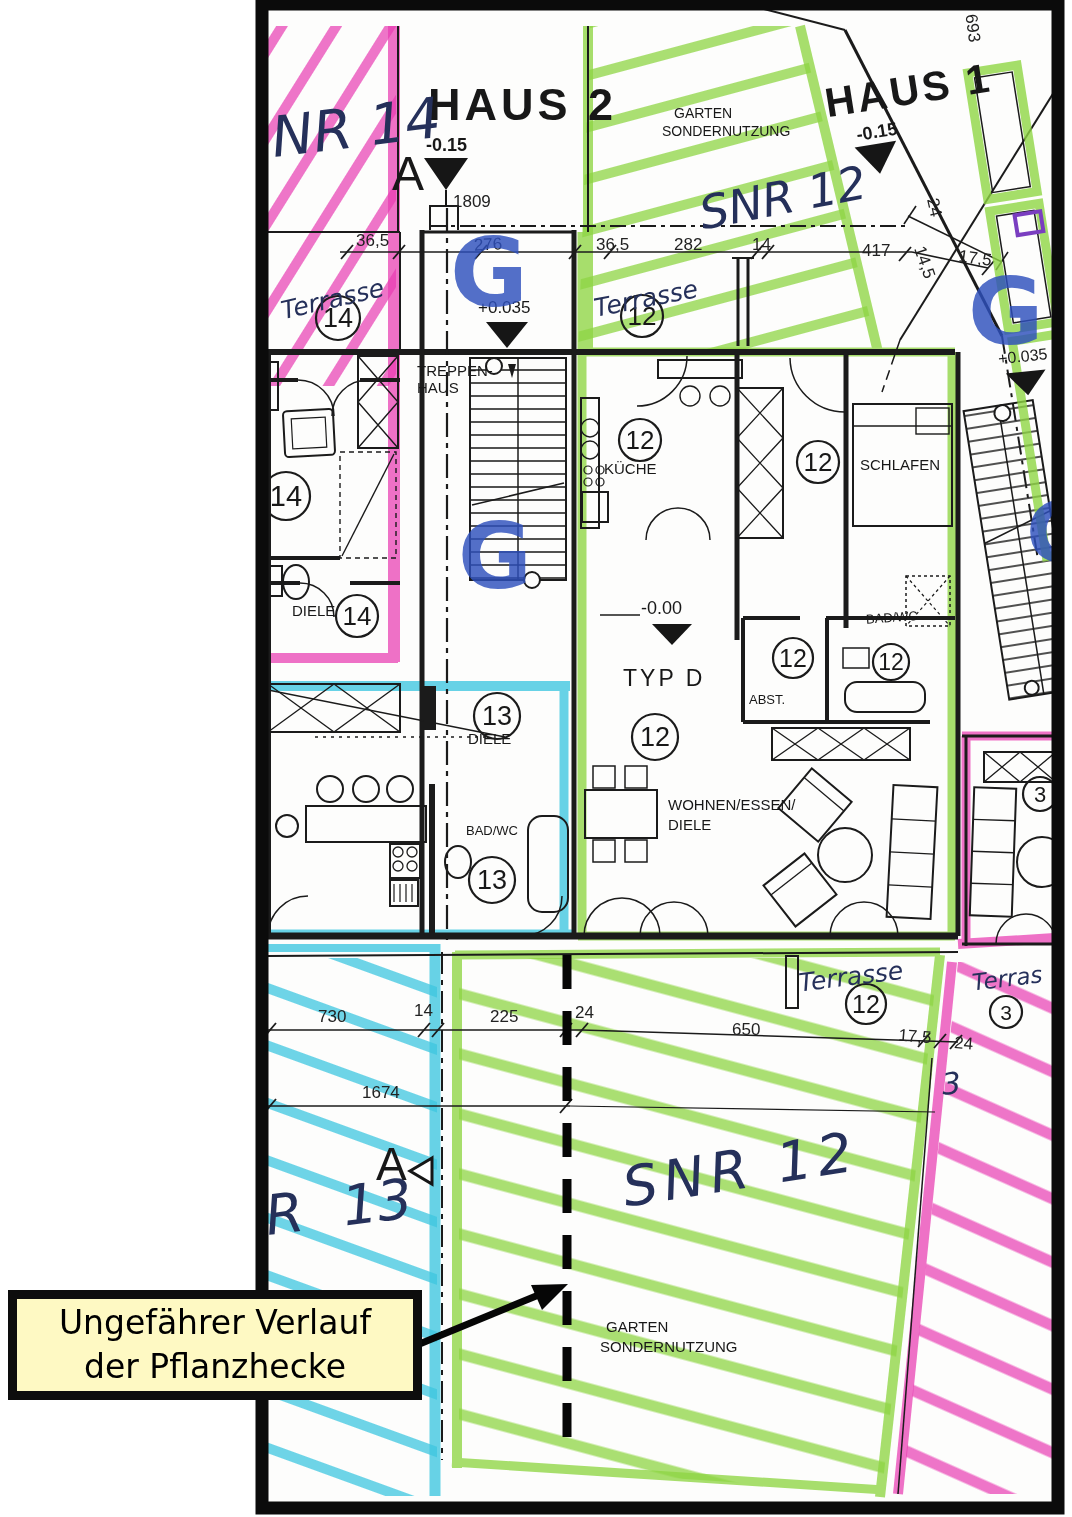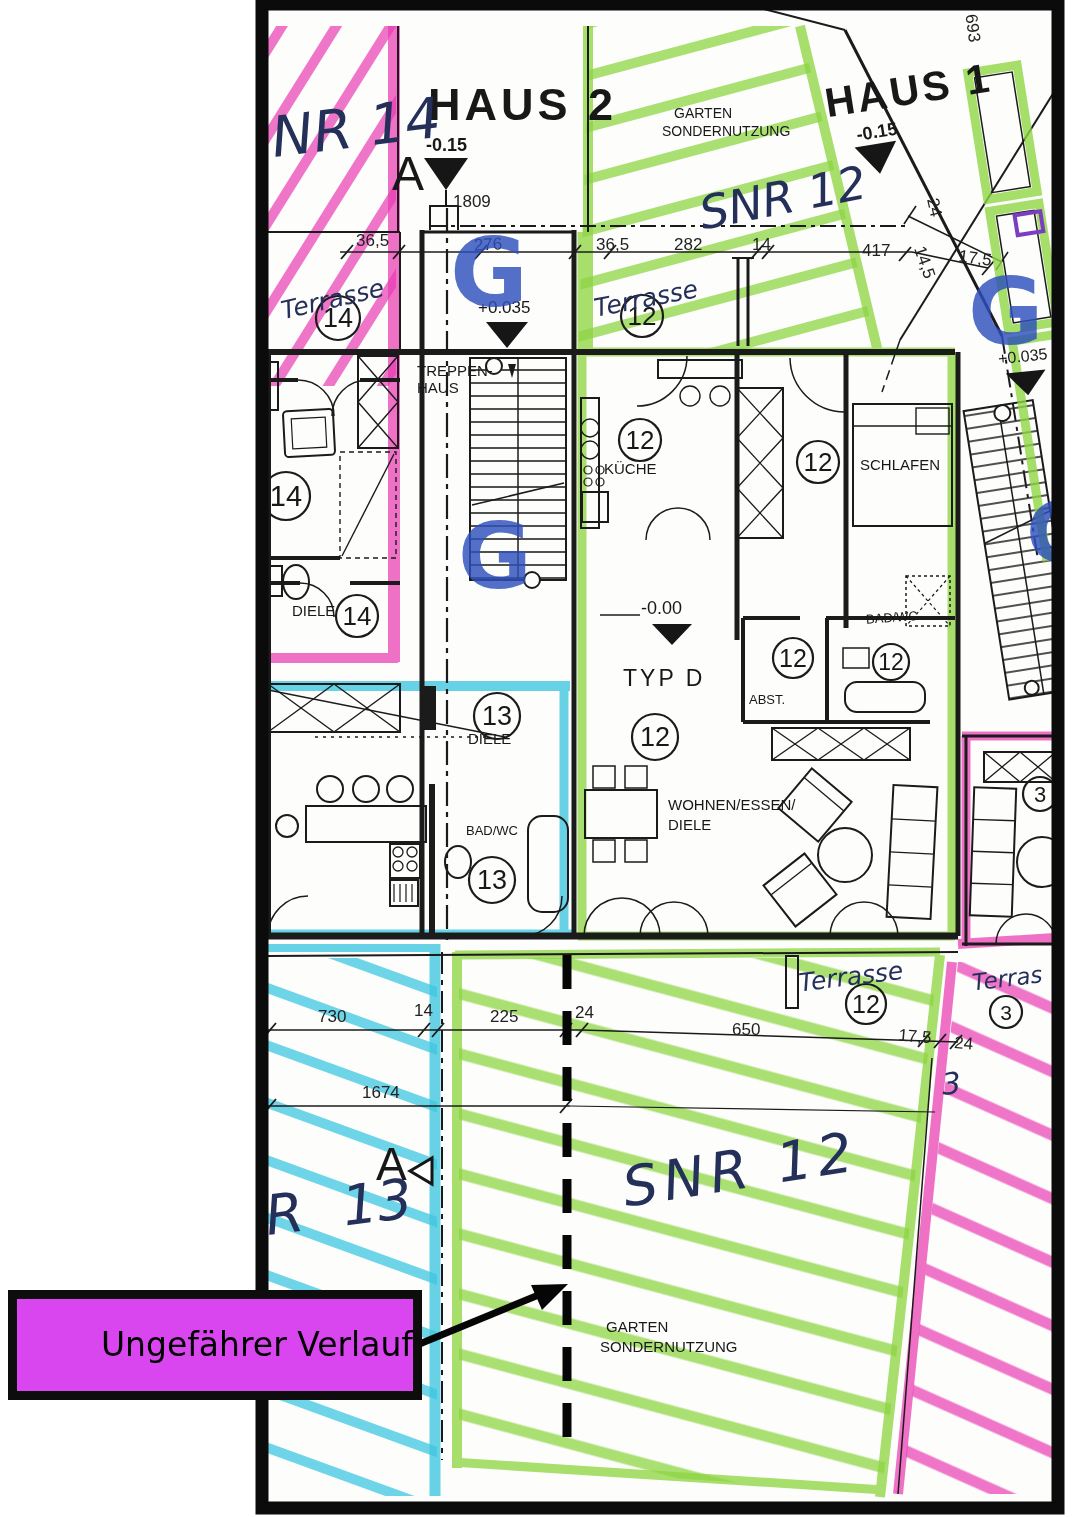--- a/index.html
+++ b/index.html
@@ -6,22 +6,22 @@
   #stage{position:relative;width:1072px;height:1517px;background:#ffffff;overflow:hidden;}
   svg{position:absolute;left:0;top:0;}
   .t{font-family:"Liberation Sans",sans-serif;fill:#181818;}
   .dim{font-family:"Liberation Sans",sans-serif;fill:#222;font-size:17px;}
   .hand{font-family:"DejaVu Sans",sans-serif;font-style:italic;fill:#25305a;}
   .stamp{font-family:"DejaVu Sans",sans-serif;font-weight:bold;opacity:.82;}
   .ln{stroke:#1b1b1b;fill:none;}
   .circ{stroke:#1b1b1b;stroke-width:2.2;fill:none;}
   .cnum{font-family:"Liberation Sans",sans-serif;fill:#181818;text-anchor:middle;}
   #callout{position:absolute;left:8px;top:1290px;width:396px;height:92px;
-    background:#d946ef;border:9px solid #0d0d0d;display:flex;flex-direction:column;
-    align-items:flex-end;justify-content:center;z-index:5;
+    background:#fef9c3;border:9px solid #0d0d0d;display:flex;flex-direction:column;
+    align-items:center;justify-content:center;z-index:5;
     font-family:"DejaVu Sans",sans-serif;font-size:33px;color:#000;line-height:1.32;text-align:center;}
 </style>
 </head>
 <body>
 
 <div id="stage">
 <svg width="1072" height="1517" viewBox="0 0 1072 1517">
 <defs>
   <pattern id="hpinkSteep" patternUnits="userSpaceOnUse" width="46" height="46" patternTransform="rotate(-58)">
     <line x1="0" y1="23" x2="46" y2="23" stroke="#e93cb2" stroke-width="10" opacity="0.7"></line>
@@ -472,14 +472,15 @@
     <text class="stamp" x="968" y="344" font-size="92" fill="#2e50bd">G</text>
     <text class="stamp" x="1026" y="562" font-size="84" fill="#2e50bd">G</text>
   </g>
 </g>
 
 <rect x="262" y="4" width="796" height="1504" fill="none" stroke="#0b0b0b" stroke-width="13"></rect>
 </svg>
 
 <div id="callout">
   <span>Ungefährer Verlauf</span>
+  <span>der Pflanzhecke</span>
 </div>
 </div>
 
 </body></html>

